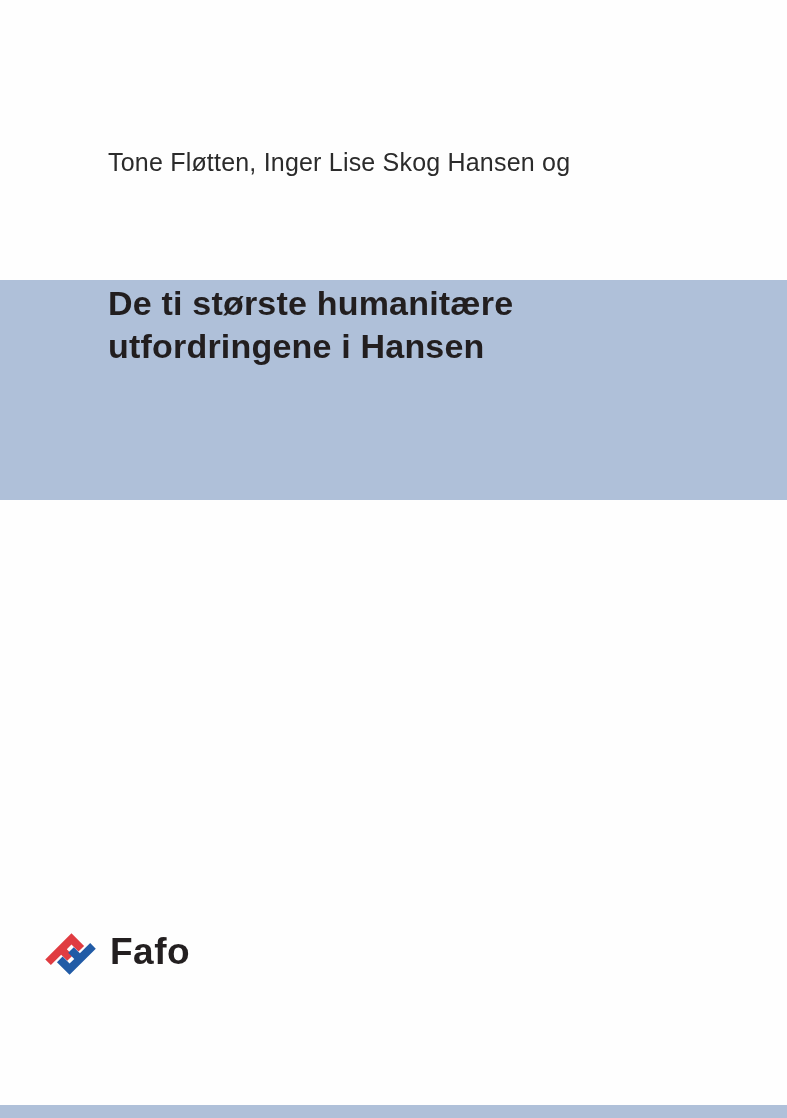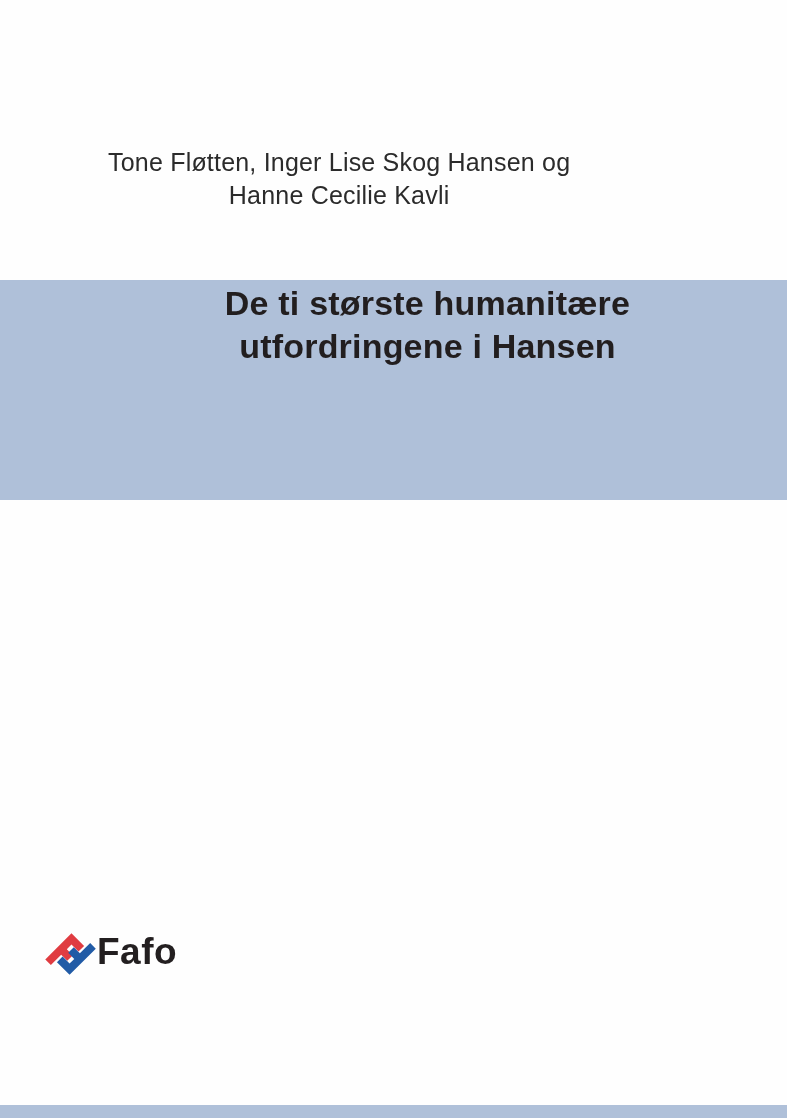--- a/index.html
+++ b/index.html
@@ -7,21 +7,20 @@
     padding: 0;
     background: #ffffff;
   }
   .page {
     position: relative;
     width: 787px;
     height: 1118px;
     background: #fefefe;
     overflow: hidden;
     font-family: "Liberation Sans", sans-serif;
-    text-align: center;
   }
   .authors {
     position: absolute;
     left: 108px;
     top: 146px;
     font-size: 25px;
     line-height: 33px;
     font-weight: 400;
     color: var(--author_text, #2b2b2b);
     letter-spacing: 0.2px;
@@ -42,20 +41,21 @@
     font-weight: 700;
     color: var(--title_text, #221e1f);
     letter-spacing: 0.2px;
   }
   .publisher {
     position: absolute;
     left: 45px;
     top: 931px;
     display: flex;
     align-items: center;
+    gap: 13px;
   }
   .logo-mark {
     width: 52px;
     height: 48px;
     display: block;
   }
   .wordmark {
     font-size: 37px;
     font-weight: 700;
     color: var(--wordmark, #231f20);
@@ -72,21 +72,20 @@
     background: var(--footer_strip, #afc0d9);
   }
 </style>
 </head>
 <body>
 
 <div class="page">
 
   <div class="authors">
     <span>Tone Fløtten, Inger Lise Skog Hansen og</span><br>
-    <span>Hanne Cecilie Kavli</span>
   </div>
 
   <div class="title-band">
     <h1 class="report-title">
       <span>De ti største humanitære</span><br>
       <span>utfordringene i Hansen</span>
     </h1>
   </div>
 
   <div class="publisher">

